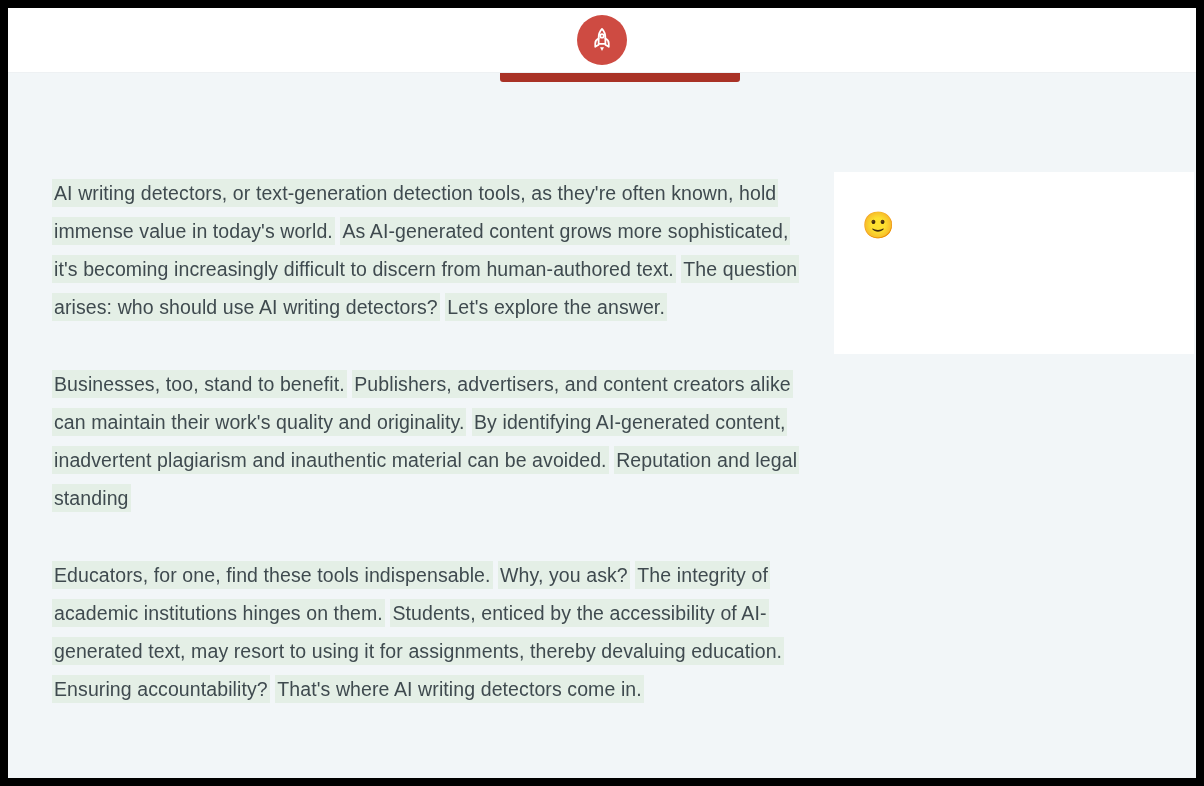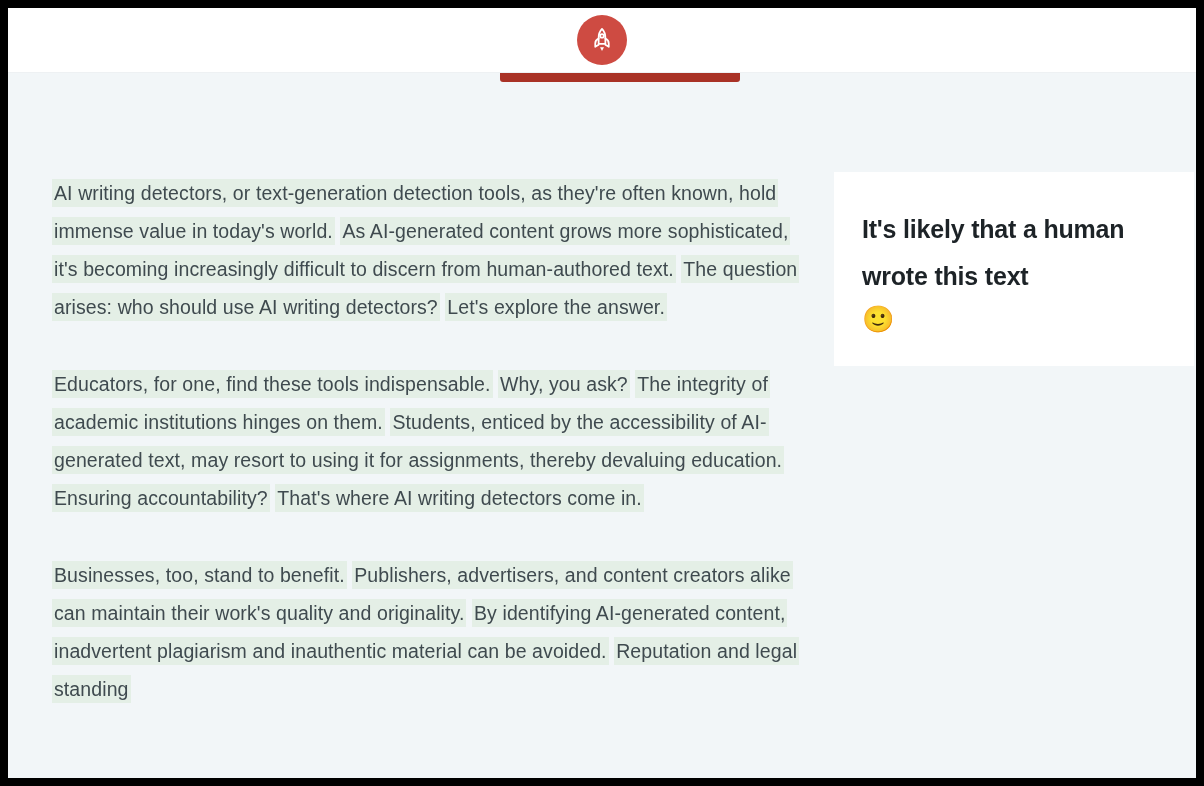--- a/index.html
+++ b/index.html
@@ -183,37 +183,36 @@
     <div class="result-text">
 
       <p class="para">
         <span class="sent">AI writing detectors, or text-generation detection tools, as they're often known, hold immense value in today's world.</span>
         <span class="sent">As AI-generated content grows more sophisticated, it's becoming increasingly difficult to discern from human-authored text.</span>
         <span class="sent">The question arises: who should use AI writing detectors?</span>
         <span class="sent">Let's explore the answer.</span>
       </p>
 
       <p class="para">
+        <span class="sent">Businesses, too, stand to benefit.</span>
+        <span class="sent">Publishers, advertisers, and content creators alike can maintain their work's quality and originality.</span>
+        <span class="sent">By identifying AI-generated content, inadvertent plagiarism and inauthentic material can be avoided.</span>
+        <span class="sent">Reputation and legal standing</span>
+      </p>
+
+      <p class="para">
         <span class="sent">Educators, for one, find these tools indispensable.</span>
         <span class="sent">Why, you ask?</span>
         <span class="sent">The integrity of academic institutions hinges on them.</span>
         <span class="sent">Students, enticed by the accessibility of AI-generated text, may resort to using it for assignments, thereby devaluing education.</span>
         <span class="sent">Ensuring accountability?</span>
         <span class="sent">That's where AI writing detectors come in.</span>
       </p>
 
-      <p class="para">
-        <span class="sent">Businesses, too, stand to benefit.</span>
-        <span class="sent">Publishers, advertisers, and content creators alike can maintain their work's quality and originality.</span>
-        <span class="sent">By identifying AI-generated content, inadvertent plagiarism and inauthentic material can be avoided.</span>
-        <span class="sent">Reputation and legal standing</span>
-      </p>
-
     </div>
 
     <div class="verdict-card">
-      <div class="verdict-title">It's likely that a human wrote this text</div>
       <div class="verdict-emoji">🙂</div>
     </div>
 
   </div>
 
 </div>
 
 </body></html>

